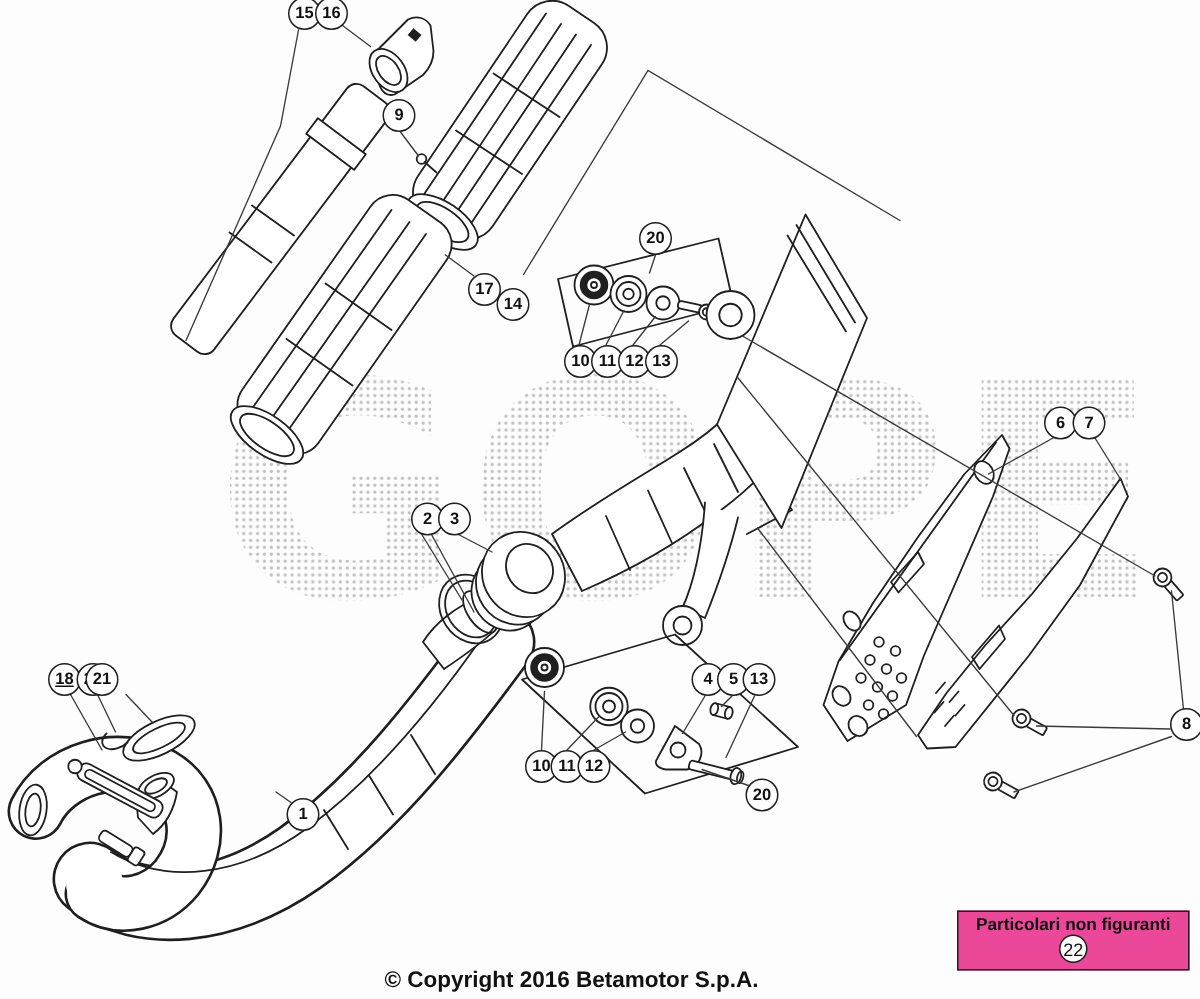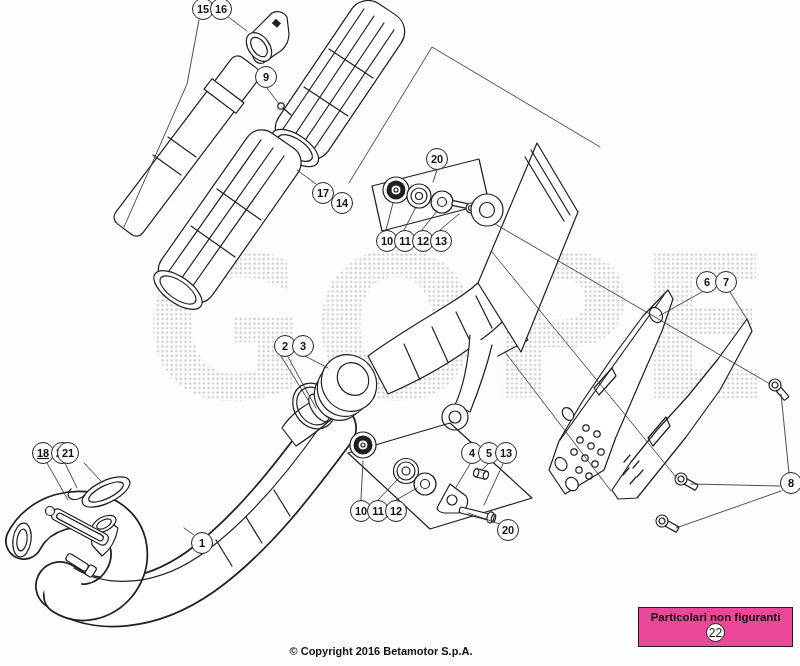--- a/index.html
+++ b/index.html
@@ -25,21 +25,21 @@
     display:flex;flex-direction:column;align-items:center;z-index:6;margin-top:20px;
   }
   .legend-title{font-size:11.5px;font-weight:bold;color:#111;margin-top:3px;white-space:nowrap;}
   .legend-callout{
     width:19px;height:19px;border:1.2px solid #1f1f1f;border-radius:50%;
     display:flex;align-items:center;justify-content:center;
     font-size:12px;font-weight:normal;color:#111;box-sizing:border-box;margin-top:0px;background:#fff;
   }
   .copyright{
     position:absolute;left:0;top:645px;width:762px;text-align:center;
-    font-size:11px;font-weight:bold;color:#111;z-index:6;
+    font-size:15px;font-weight:bold;color:#111;z-index:6;
   }
 </style>
 </head>
 <body>
 
 <div id="stage">
 
 <svg width="800" height="666" viewBox="0 0 800 666">
   <defs>
     <pattern id="dots" width="4.6" height="4.6" patternUnits="userSpaceOnUse">

